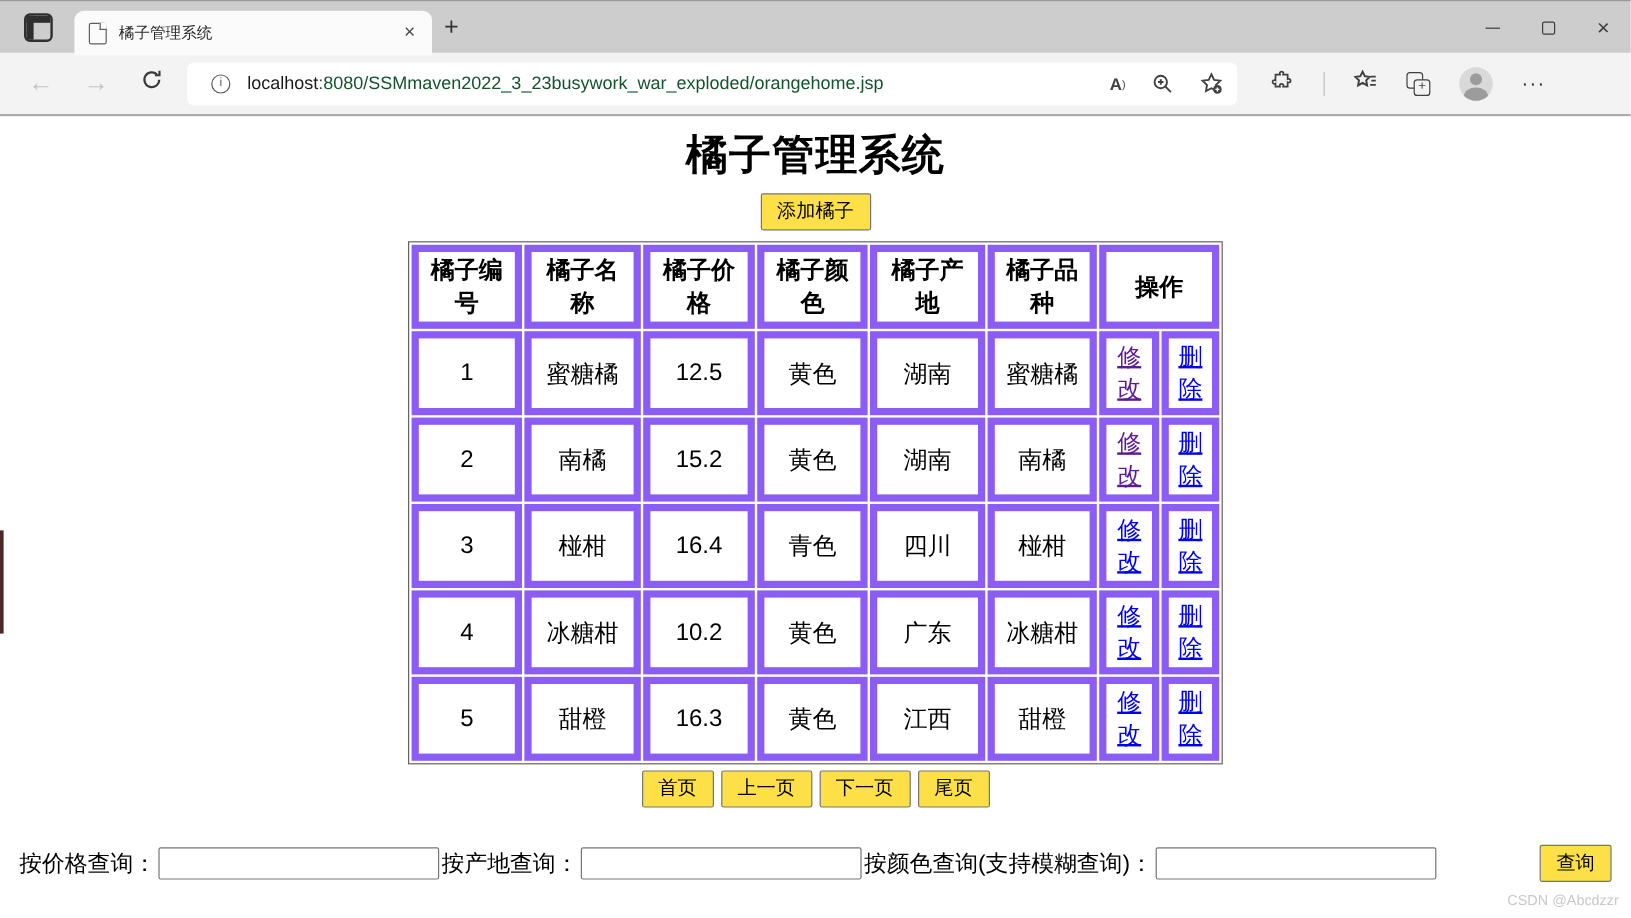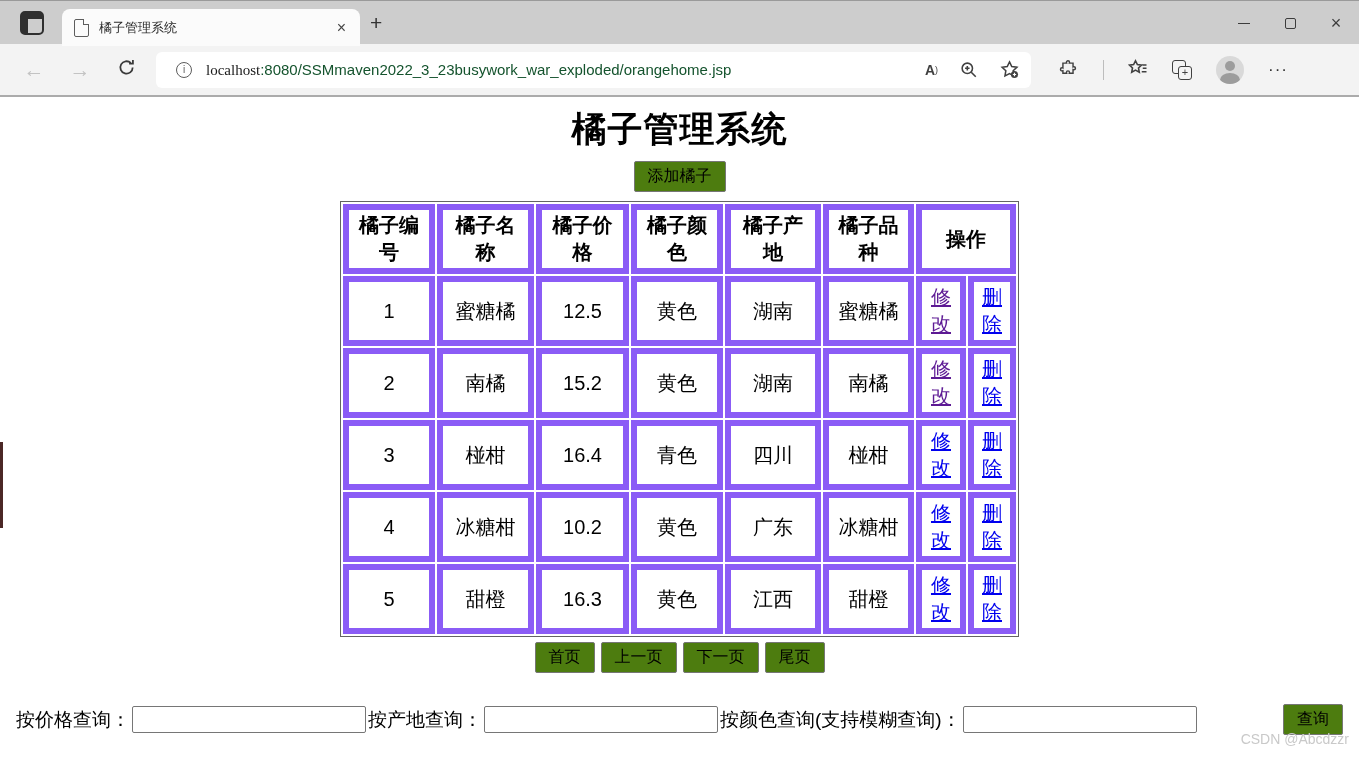--- a/index.html
+++ b/index.html
@@ -27,54 +27,54 @@
   .close-glyph { font-size:18px; }
 
   .toolbar { height:53px; background:#f3f3f3; display:flex; align-items:center; border-bottom:2px solid #ababab; }
   .nav-ic { font-size:21px; color:#c3c3c3; margin-left:22px; width:24px; text-align:center; }
   .nav-ic.enabled { color:#3a3a3a; }
   .addressbar { width:875px; height:36px; background:#fff; border-radius:6px; margin-left:18px;
                 display:flex; align-items:center; padding:0 12px; }
   .info-ic { width:16px; height:16px; border:1.2px solid #5c5c5c; border-radius:50%; color:#5c5c5c;
              font-size:10px; display:flex; align-items:center; justify-content:center; flex:none; margin:0 14px 0 8px; }
   .url { font-size:15px; white-space:nowrap; overflow:hidden; flex:1; }
-  .url .host { color:#1b1b1b;font-family:Liberation Serif, serif; }
+  .url .host { color:#1b1b1b; }
   .url .rest { color:#14532d; }
   .bar-ic { margin-left:22px; color:#404040; flex:none; display:flex; align-items:center; }
   .read-aloud { font-size:14px; font-weight:bold; }
   .read-aloud .mark { font-size:9px; vertical-align:9px; font-weight:normal; }
   .right-ics { display:flex; align-items:center; margin-left:28px; gap:24px; }
   .vsep { width:1px; height:20px; background:#bdbdbd; }
   .avatar { width:28px; height:28px; border-radius:50%; background:#d9d9d9; position:relative; overflow:hidden; }
   .avatar::before { content:""; position:absolute; left:9px; top:5px; width:10px; height:10px; border-radius:50%; background:#9c9c9c; }
   .avatar::after  { content:""; position:absolute; left:4px; top:17px; width:20px; height:14px; border-radius:50%; background:#9c9c9c; }
   .collections-ic { position:relative; width:20px; height:20px; }
   .collections-ic .back { position:absolute; left:0; top:0; width:14px; height:14px; border:1.5px solid #404040; border-radius:3px; }
   .collections-ic .front { position:absolute; right:0; bottom:0; width:14px; height:14px; border:1.5px solid #404040;
                            border-radius:3px; background:#f3f3f3; color:#404040; font-size:11px; line-height:11px; text-align:center; }
   .dots { font-size:17px; color:#333; letter-spacing:1px; }
 
   
   .content { position:relative; height:666px; background:#fff; }
   .page-title { text-align:center; font-size:35px; font-weight:bold; padding-top:9px; letter-spacing:1px; color:#000; }
   .add-row { text-align:center; margin-top:8px; }
-  .std-btn { background:#4d7c0f; border:1px solid #767676; border-radius:2px; font-size:16px;
+  .std-btn { background:#fde047; border:1px solid #767676; border-radius:2px; font-size:16px;
              padding:4px 13px; color:#000; font-family:inherit; }
   table.orange { margin:9px auto 0; border-collapse:separate; border-spacing:2px; border:1px solid #636363;
                  table-layout:fixed; width:676px; }
   .orange th, .orange td { border:6px solid #8b5cf6; text-align:center; font-size:20px; padding:2px 4px; height:32px; overflow:hidden; }
   .orange th { font-weight:bold; }
   .orange a { text-decoration:underline; color:var(--link, #0000EE); }
   .orange a.visited { color:var(--link-visited, #5D1A94); }
   .pagination { display:flex; justify-content:center; gap:6px; margin-top:5px; }
   .search-row { display:flex; align-items:center; gap:2px; padding:0 16px; margin-top:31px;
                 font-size:19px; white-space:nowrap; color:#000; }
   .search-row input { width:234px; height:27px; border:1px solid #767676; border-radius:2px; font-size:16px; padding:0 5px; }
   .search-btn { margin-left:auto; }
-  .watermark { position:absolute; right:10px; bottom:16px; color:#c9c9c9; font-size:14px; }
+  .watermark { position:absolute; right:10px; bottom:6px; color:#c9c9c9; font-size:12px; }
   .red-sliver { position:absolute; left:0; top:345px; width:3px; height:86px; background:#4b2726; }
 </style>
 </head>
 <body>
 
 <div class="titlebar">
   <div class="tab-actions"></div>
   <div class="tab">
     <span class="favicon"></span>
     <span class="tab-title">橘子管理系统</span>

